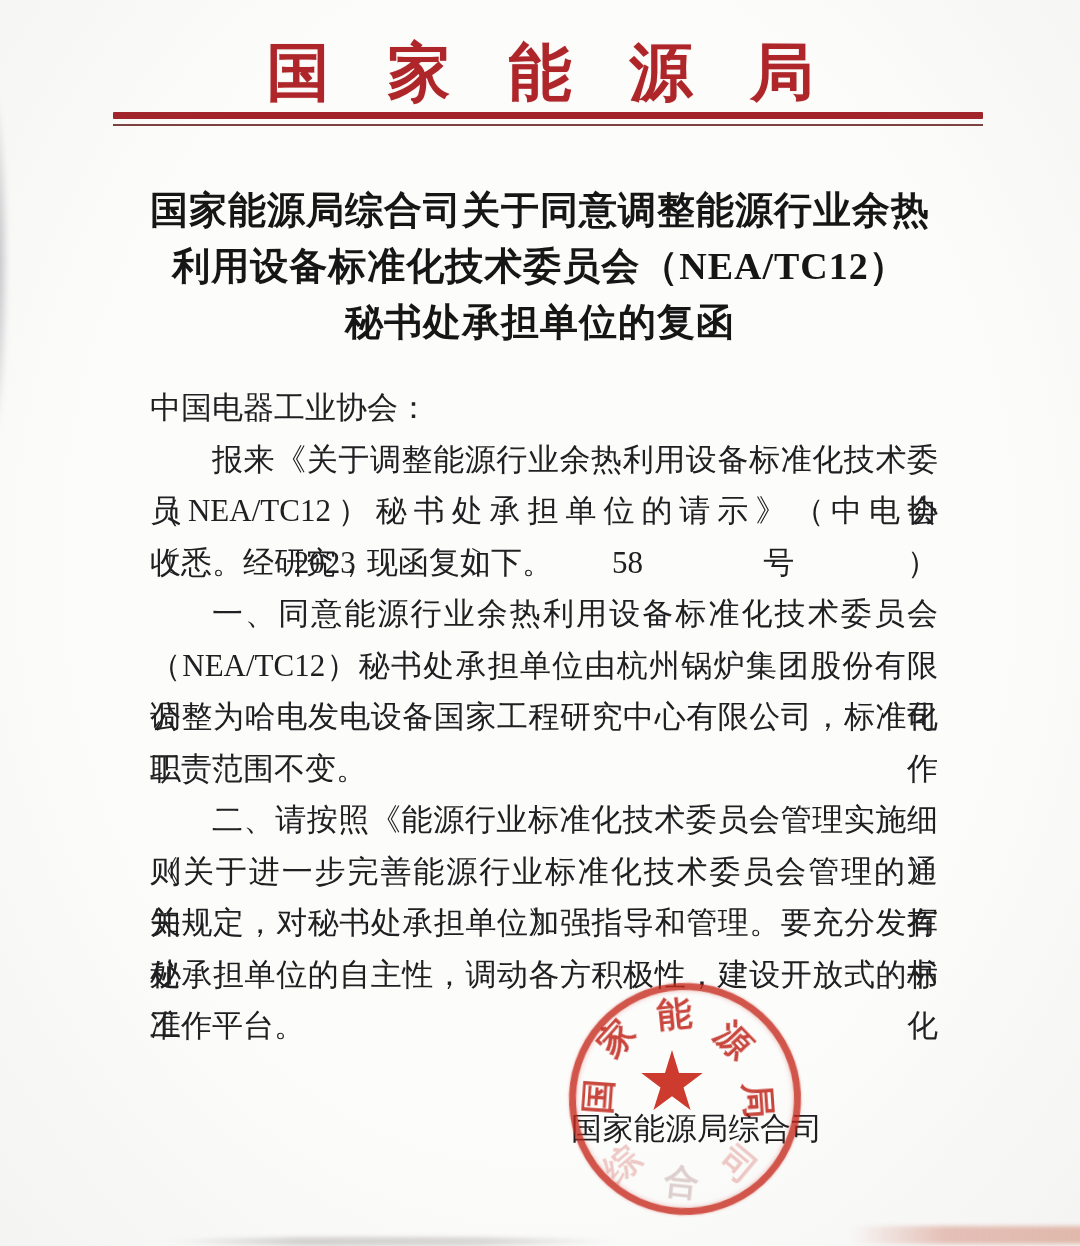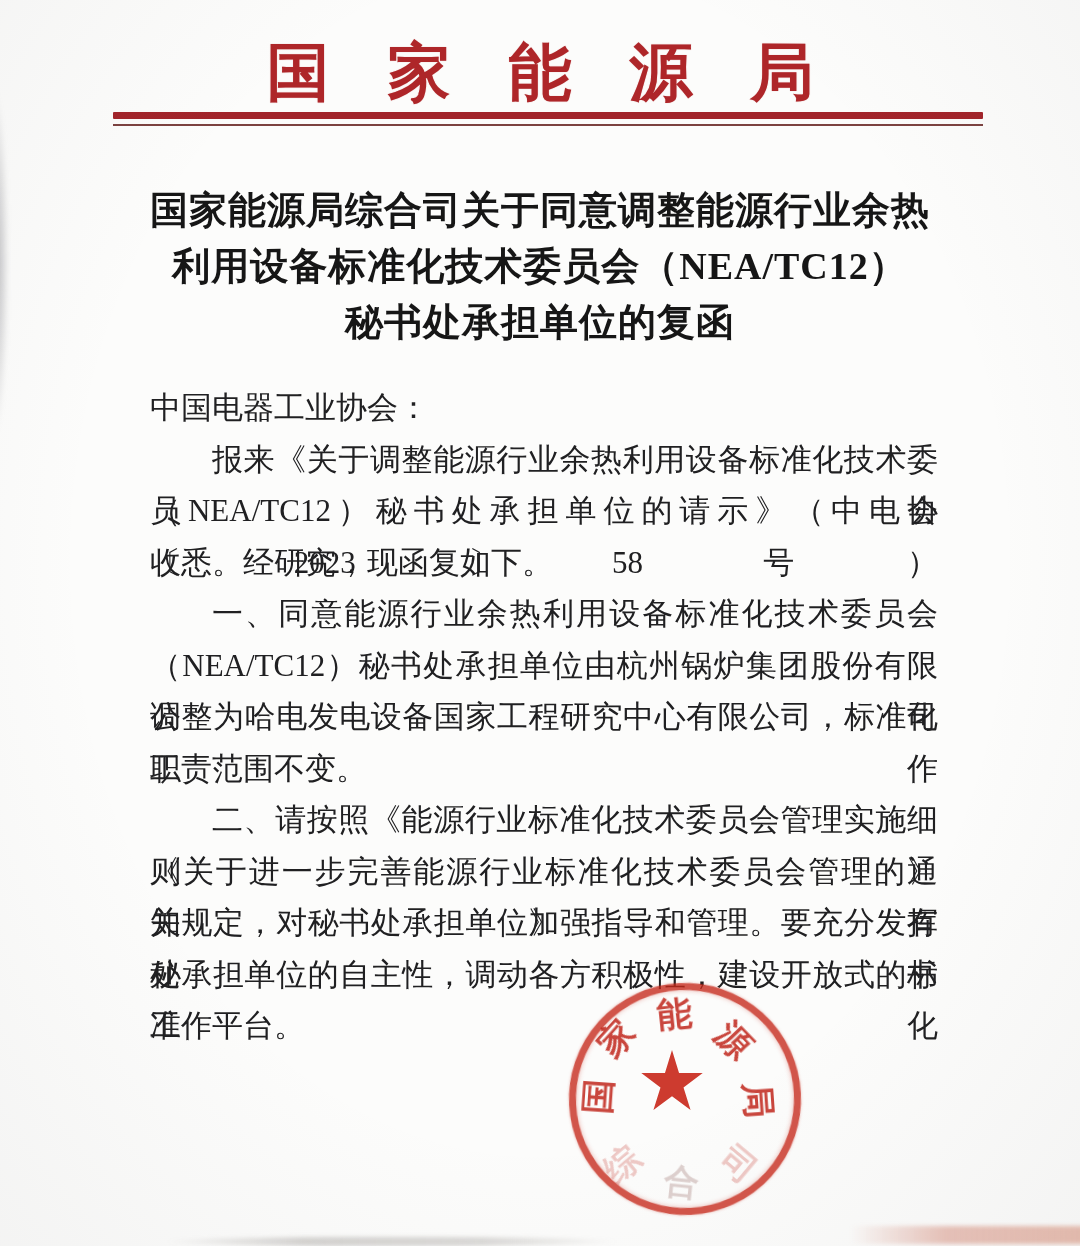--- a/index.html
+++ b/index.html
@@ -130,18 +130,19 @@
     <span class="arc a0">国</span>
     <span class="arc a1">家</span>
     <span class="arc a2">能</span>
     <span class="arc a3">源</span>
     <span class="arc a4">局</span>
     <span class="arc a5">综</span>
     <span class="arc a6">合</span>
     <span class="arc a7">司</span>
   </div>
 
+  <div class="sig-org">国家能源局综合司</div>
 
   <div class="edge-smudge"></div>
   <div class="smudge-gray"></div>
   <div class="smudge-red"></div>
 
 </div>
 
 </body></html>

